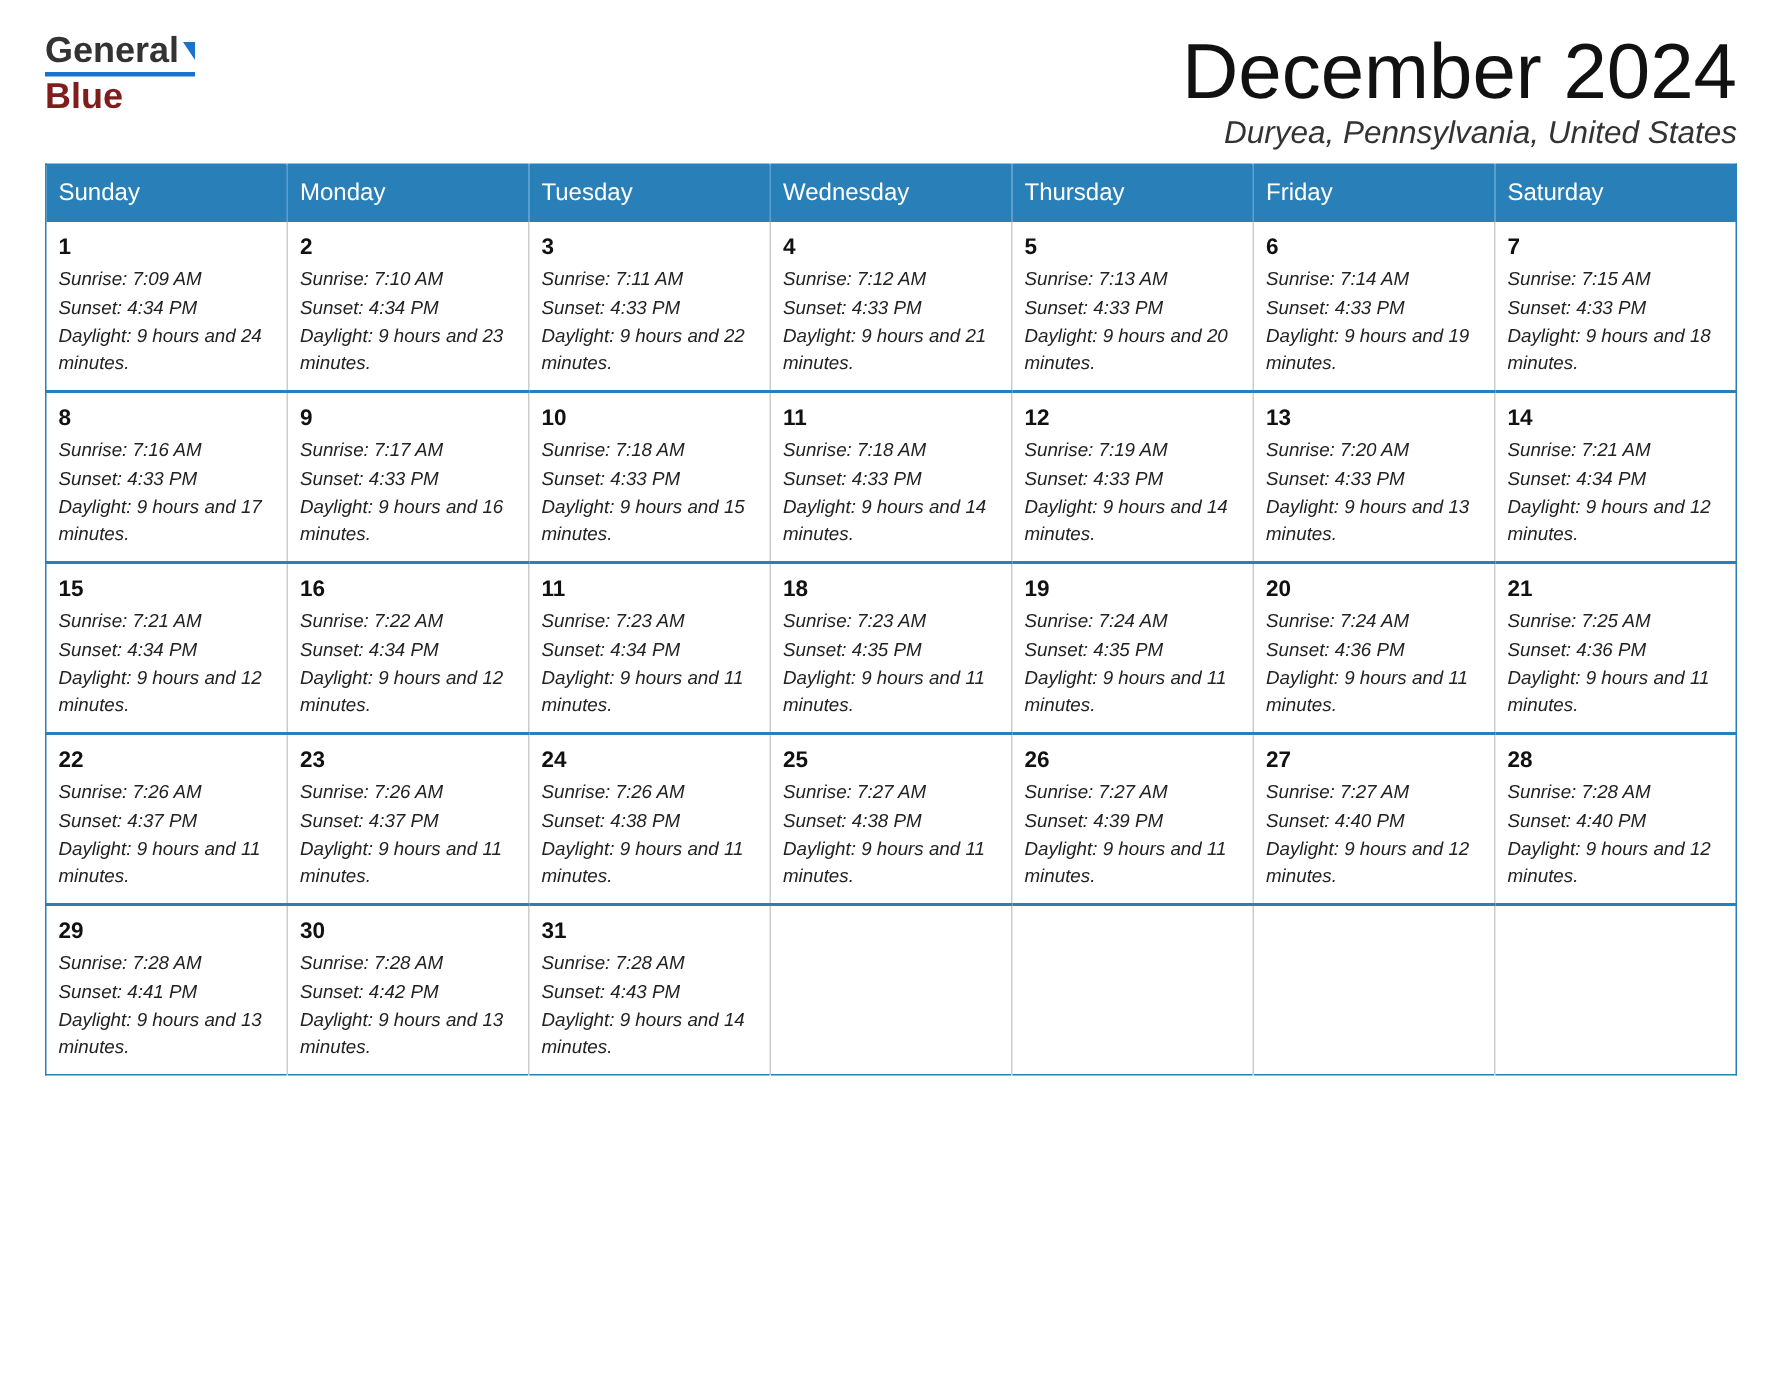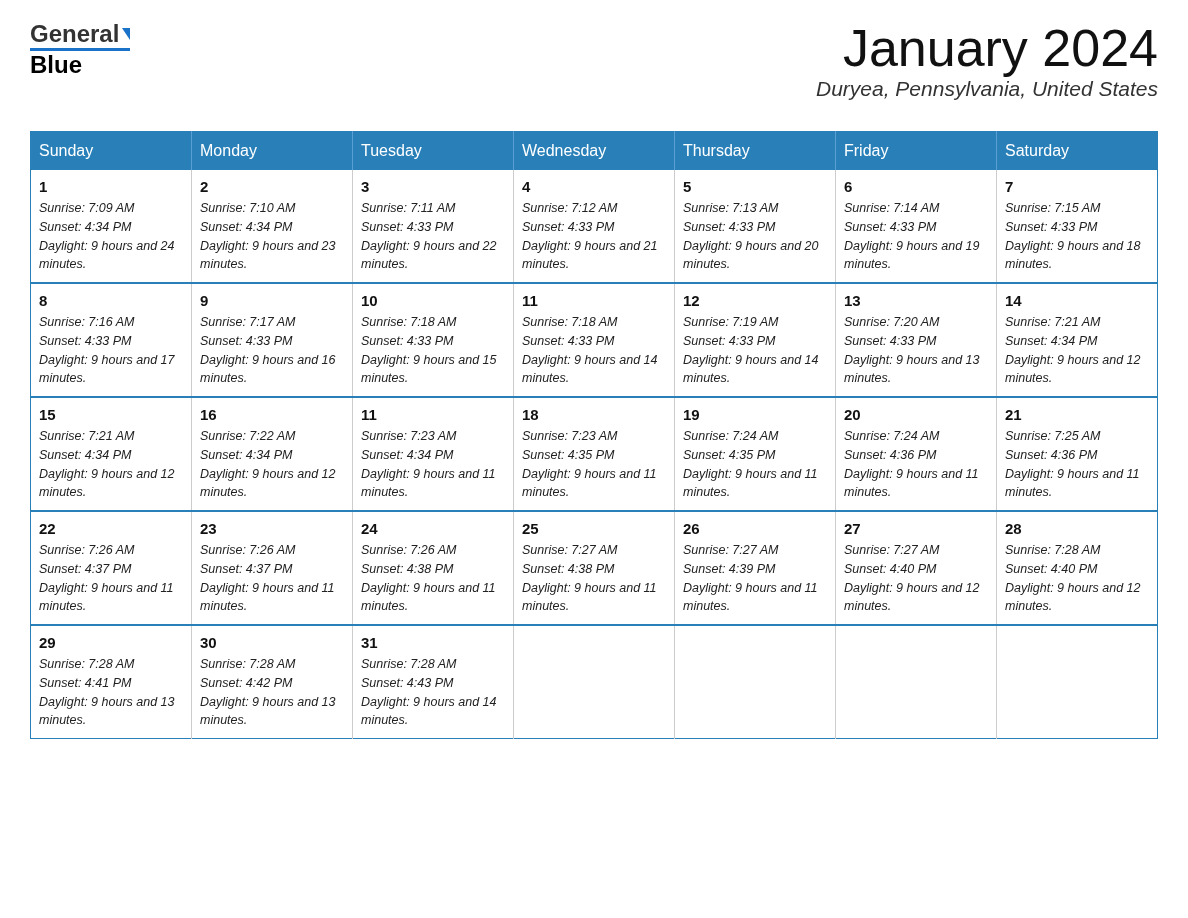--- a/index.html
+++ b/index.html
@@ -7,21 +7,21 @@
       font-family: Arial, Helvetica, sans-serif;
       background: #fff;
       padding: 20px 30px;
       width: 1188px;
       min-height: 918px;
     }
     .header {
       display: flex;
       justify-content: space-between;
       align-items: flex-start;
-      margin-bottom: 30px;
+      margin-bottom: 8px;
     }
     .logo {
       display: flex;
       flex-direction: column;
       align-items: flex-start;
     }
     .title-section {
       text-align: right;
     }
     .month-title {
@@ -109,21 +109,21 @@
       width: 0;
       height: 0;
       border-left: 8px solid transparent;
       border-right: 0px solid transparent;
       border-top: 12px solid #1a73c8;
       vertical-align: middle;
     }
     .logo-blue-text {
       font-size: 24px;
       font-weight: bold;
-      color: #000000;
+      color: #7f1d1d;
       border-top: 3px solid #1a73c8;
       padding-top: 0px;
       display: block;
     }
   </style>
 </head>
 <body>
 
 <div class="header">
   <div class="logo">
@@ -131,21 +131,21 @@
       <div class="logo-block">
         <div class="logo-general">
           <span>General</span>
             <span class="logo-arrow"></span>
         </div>
         <span class="logo-blue-text">Blue</span>
       </div>
     </div>
   </div>
   <div class="title-section">
-    <div class="month-title">January 2024</div>
+    <div class="month-title">December 2024</div>
     <div class="location-title">Duryea, Pennsylvania, United States</div>
   </div>
 </div>
 
 <table class="calendar-table">
   <thead>
     <tr>
     <th>Sunday</th>
         <th>Monday</th>
         <th>Tuesday</th>

